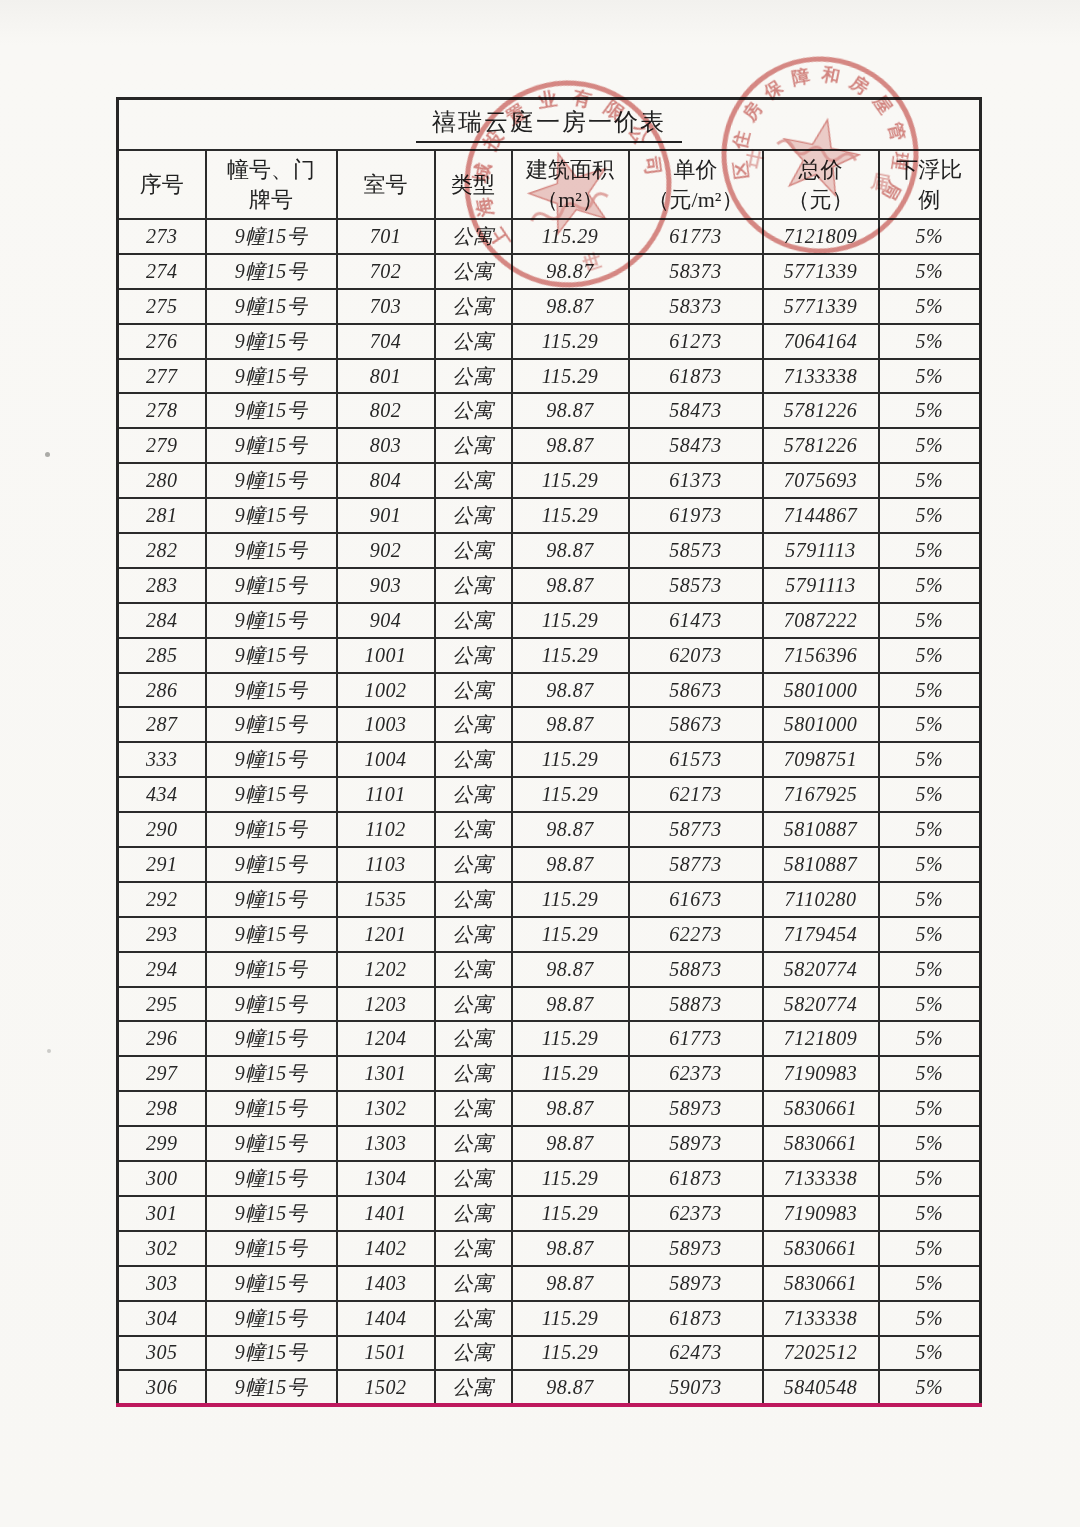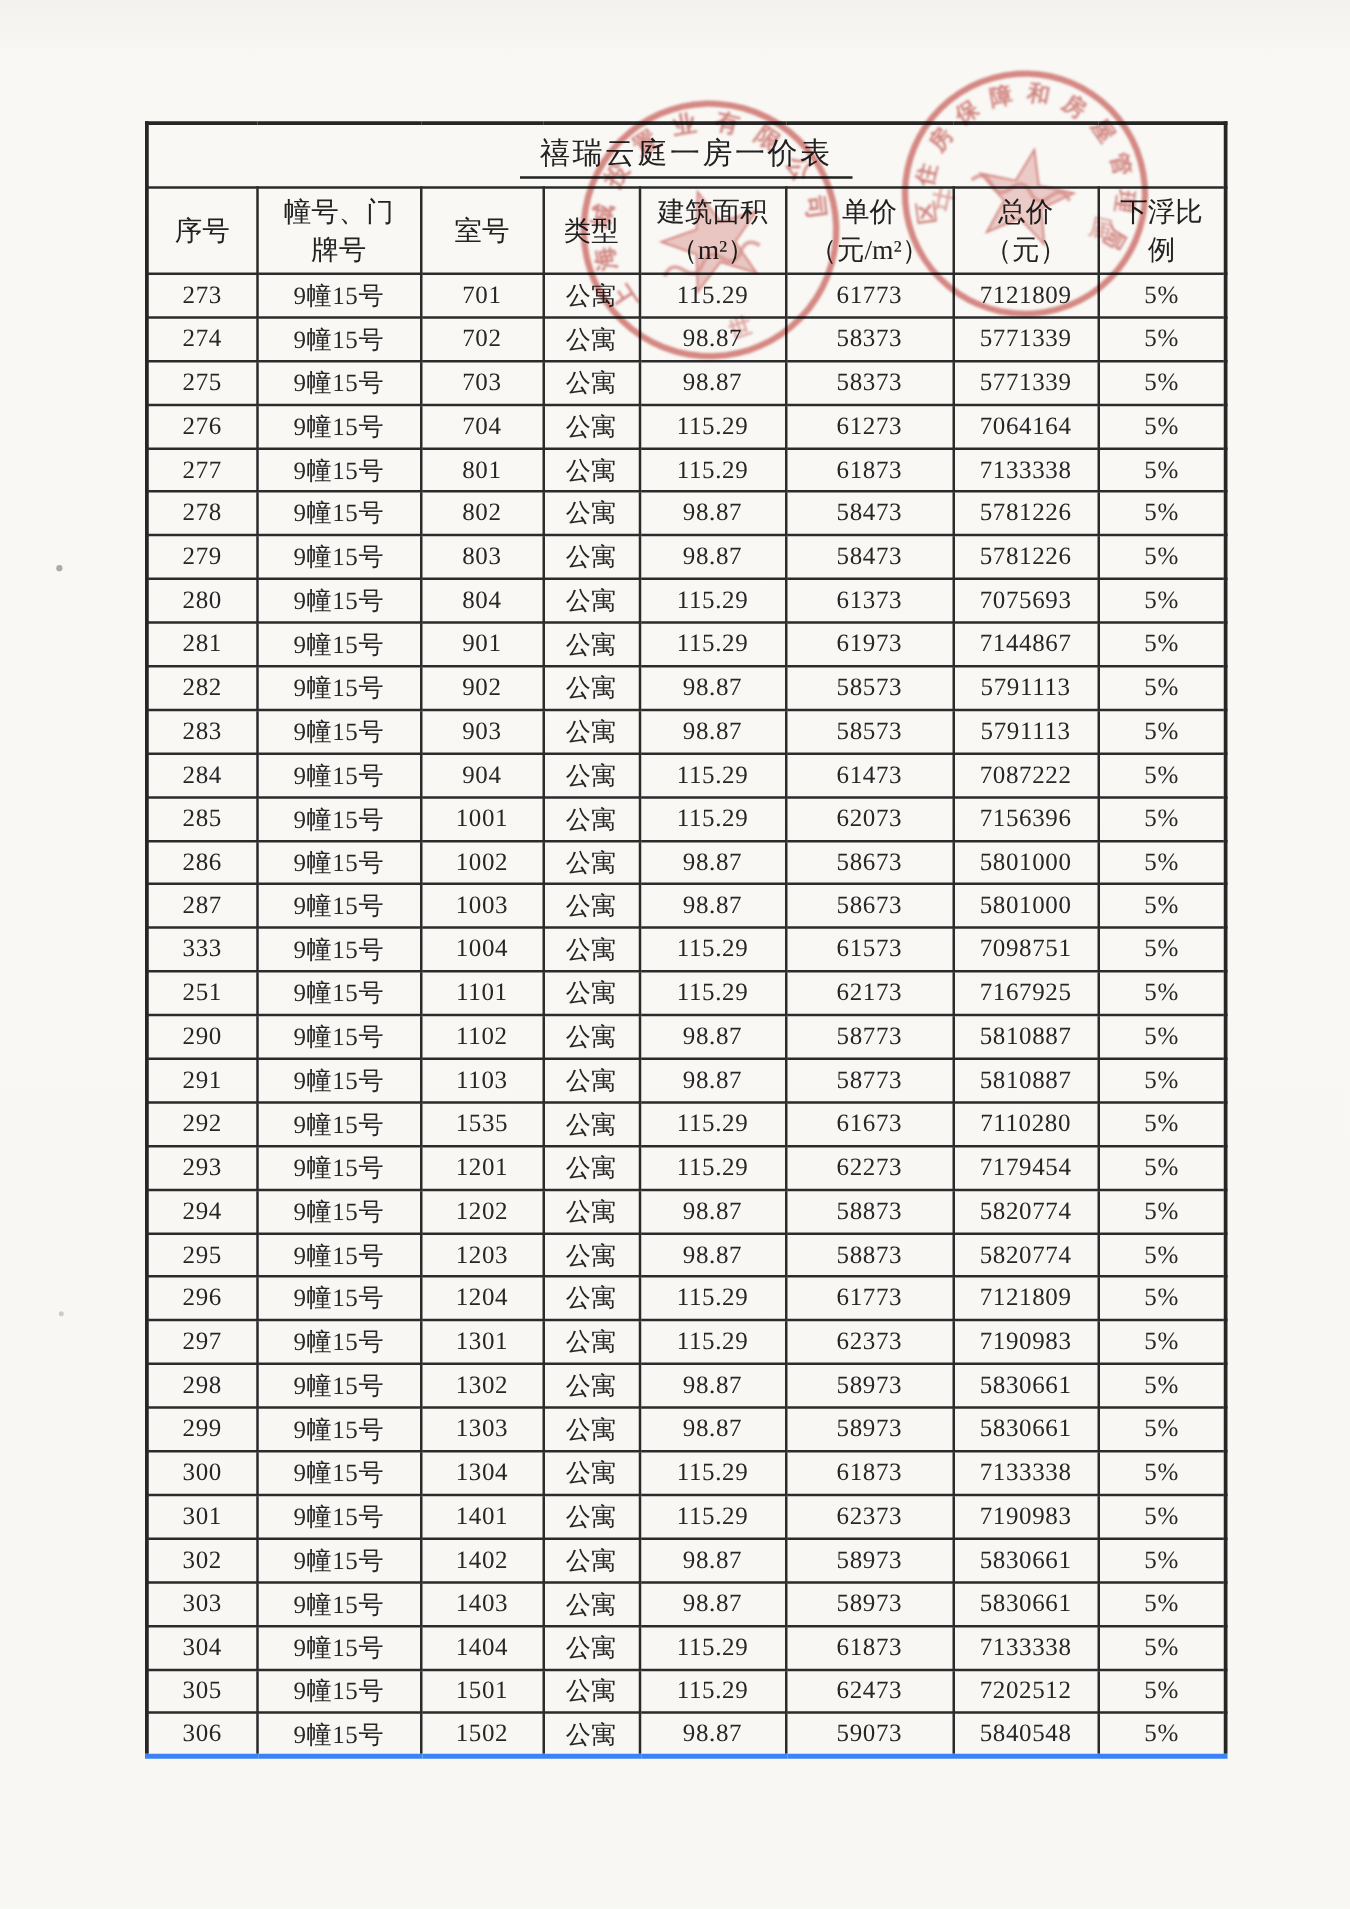--- a/index.html
+++ b/index.html
@@ -25,23 +25,23 @@
   .doc-title{
     display:inline-block;font-size:24px;letter-spacing:2px;
     border-bottom:2px solid #222;padding:0 16px 3px 16px;
     color:#222;
     text-align:right;
   }
   tr.header-row th{
     height:67px;font-size:22px;line-height:1.32;
     white-space:pre-line;color:#222;
   }
-  tbody tr{height:34.9px;}
+  tbody tr{height:34.9px;font-style:italic;}
   tbody td{font-size:20px;color:#262626;letter-spacing:0.5px;}
-  tbody tr:last-child td{border-bottom:4px solid #3b82f6;}
+  tbody tr:last-child td{border-bottom:4px solid #be185d;}
 
   .stamp{
     position:absolute;pointer-events:none;
     mix-blend-mode:multiply;opacity:0.62;
     filter:blur(0.7px);
   }
   .stamp text{
     font-family:"Liberation Serif","DejaVu Serif",serif;
     font-weight:bold;
   }
@@ -240,21 +240,21 @@
           <td>333</td>
           <td>9幢15号</td>
           <td>1004</td>
           <td>公寓</td>
           <td>115.29</td>
           <td>61573</td>
           <td>7098751</td>
           <td>5%</td>
         </tr>
         <tr>
-          <td>251</td>
+          <td>434</td>
           <td>9幢15号</td>
           <td>1101</td>
           <td>公寓</td>
           <td>115.29</td>
           <td>62173</td>
           <td>7167925</td>
           <td>5%</td>
         </tr>
         <tr>
           <td>290</td>

